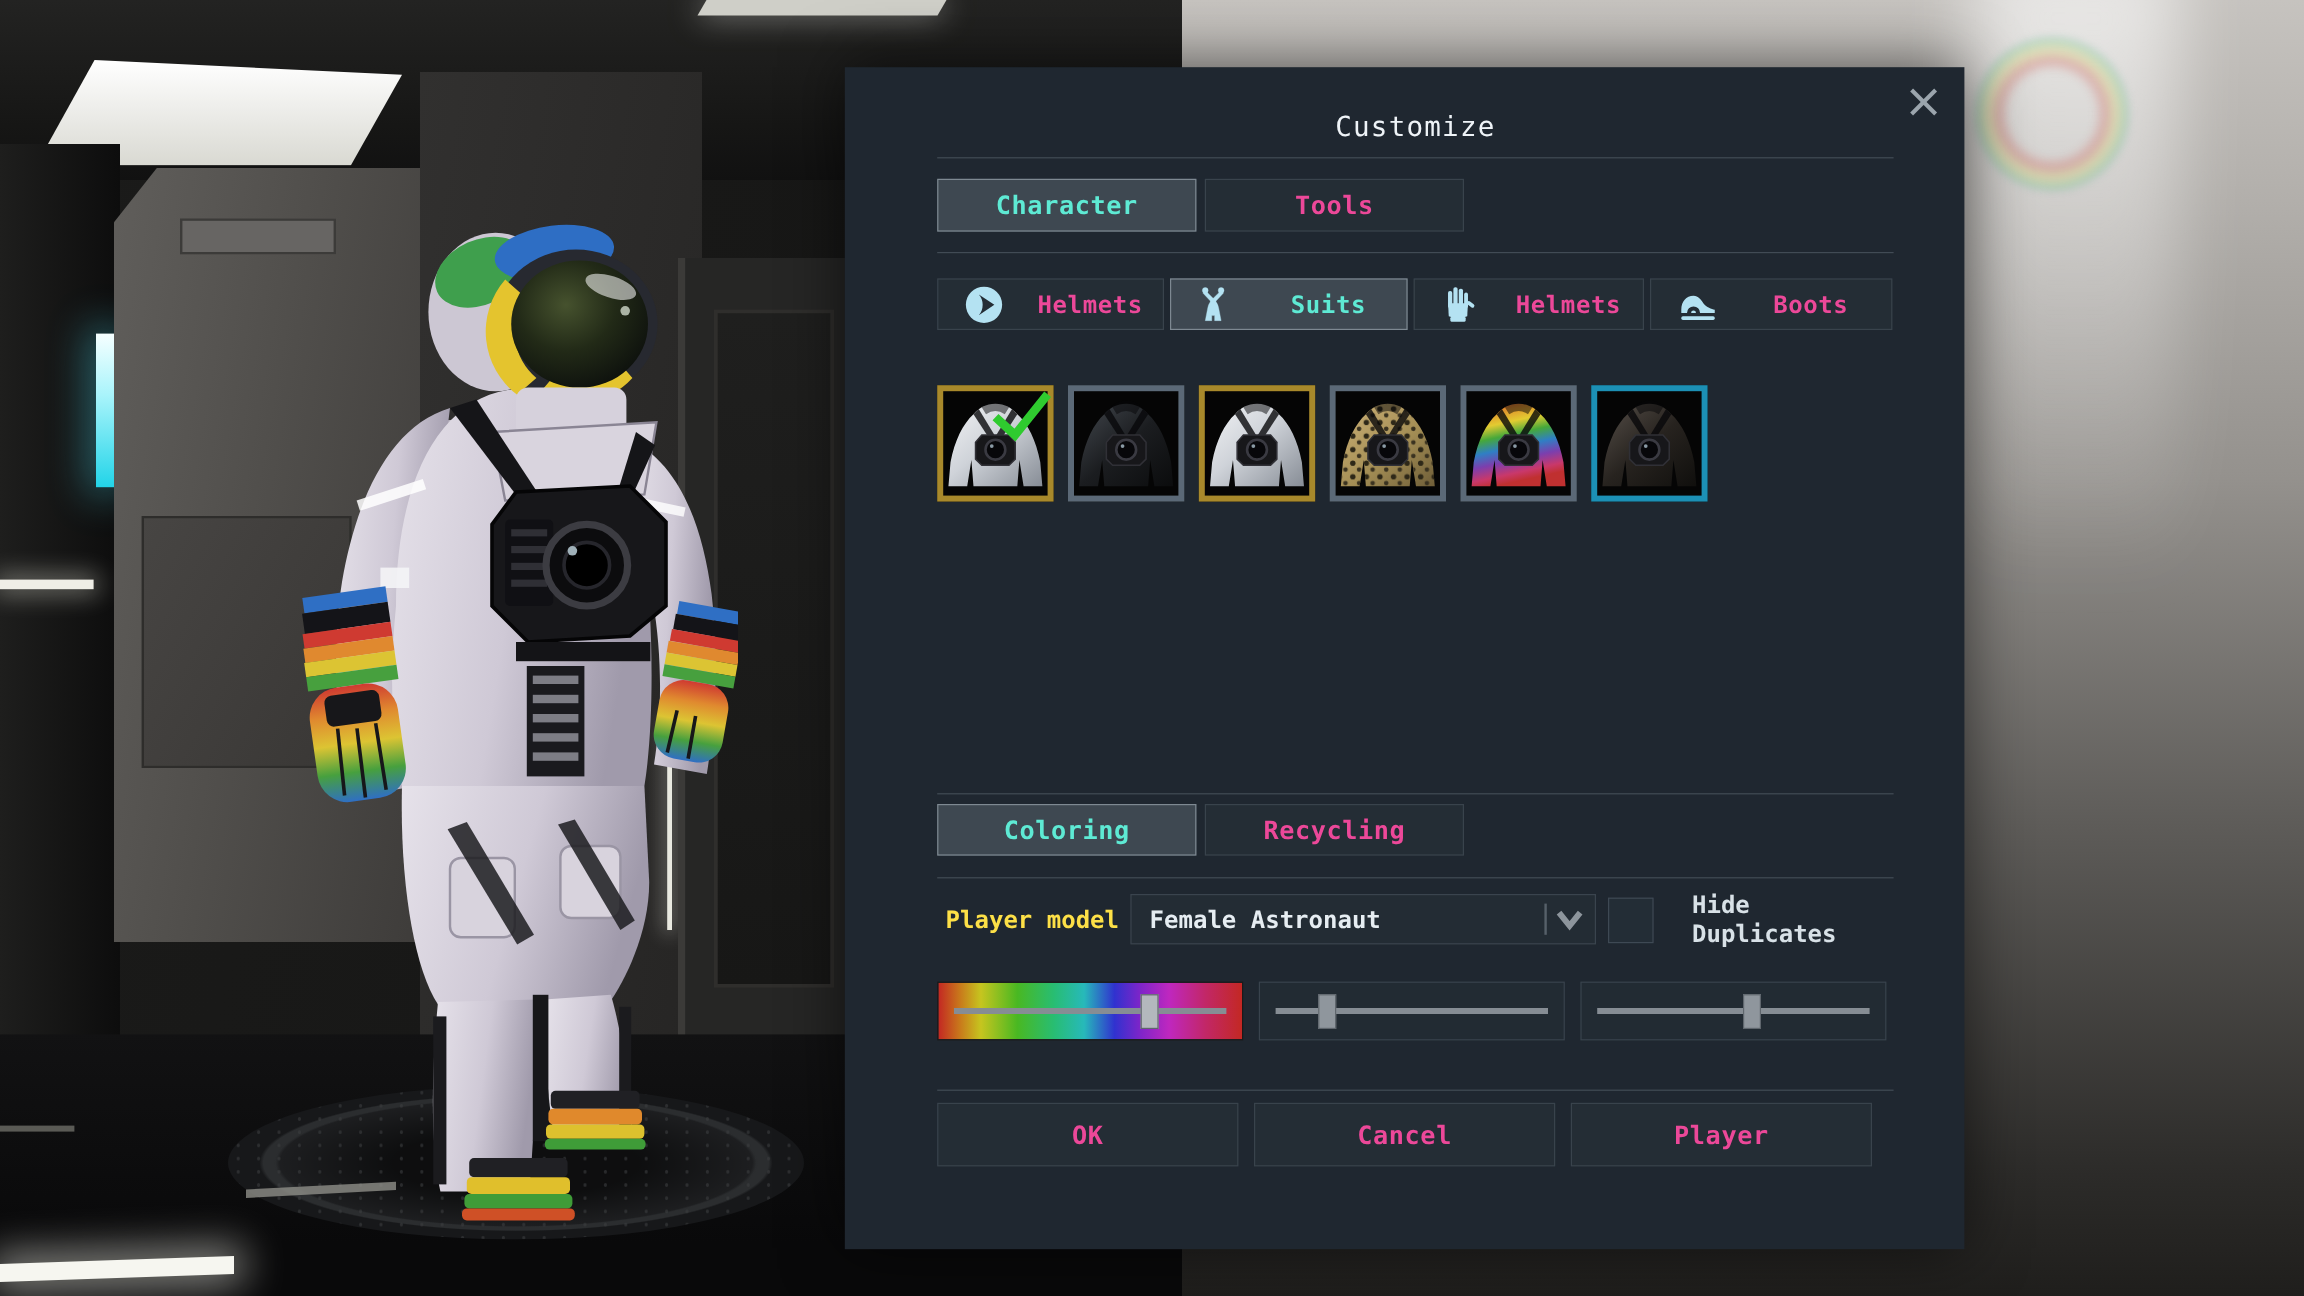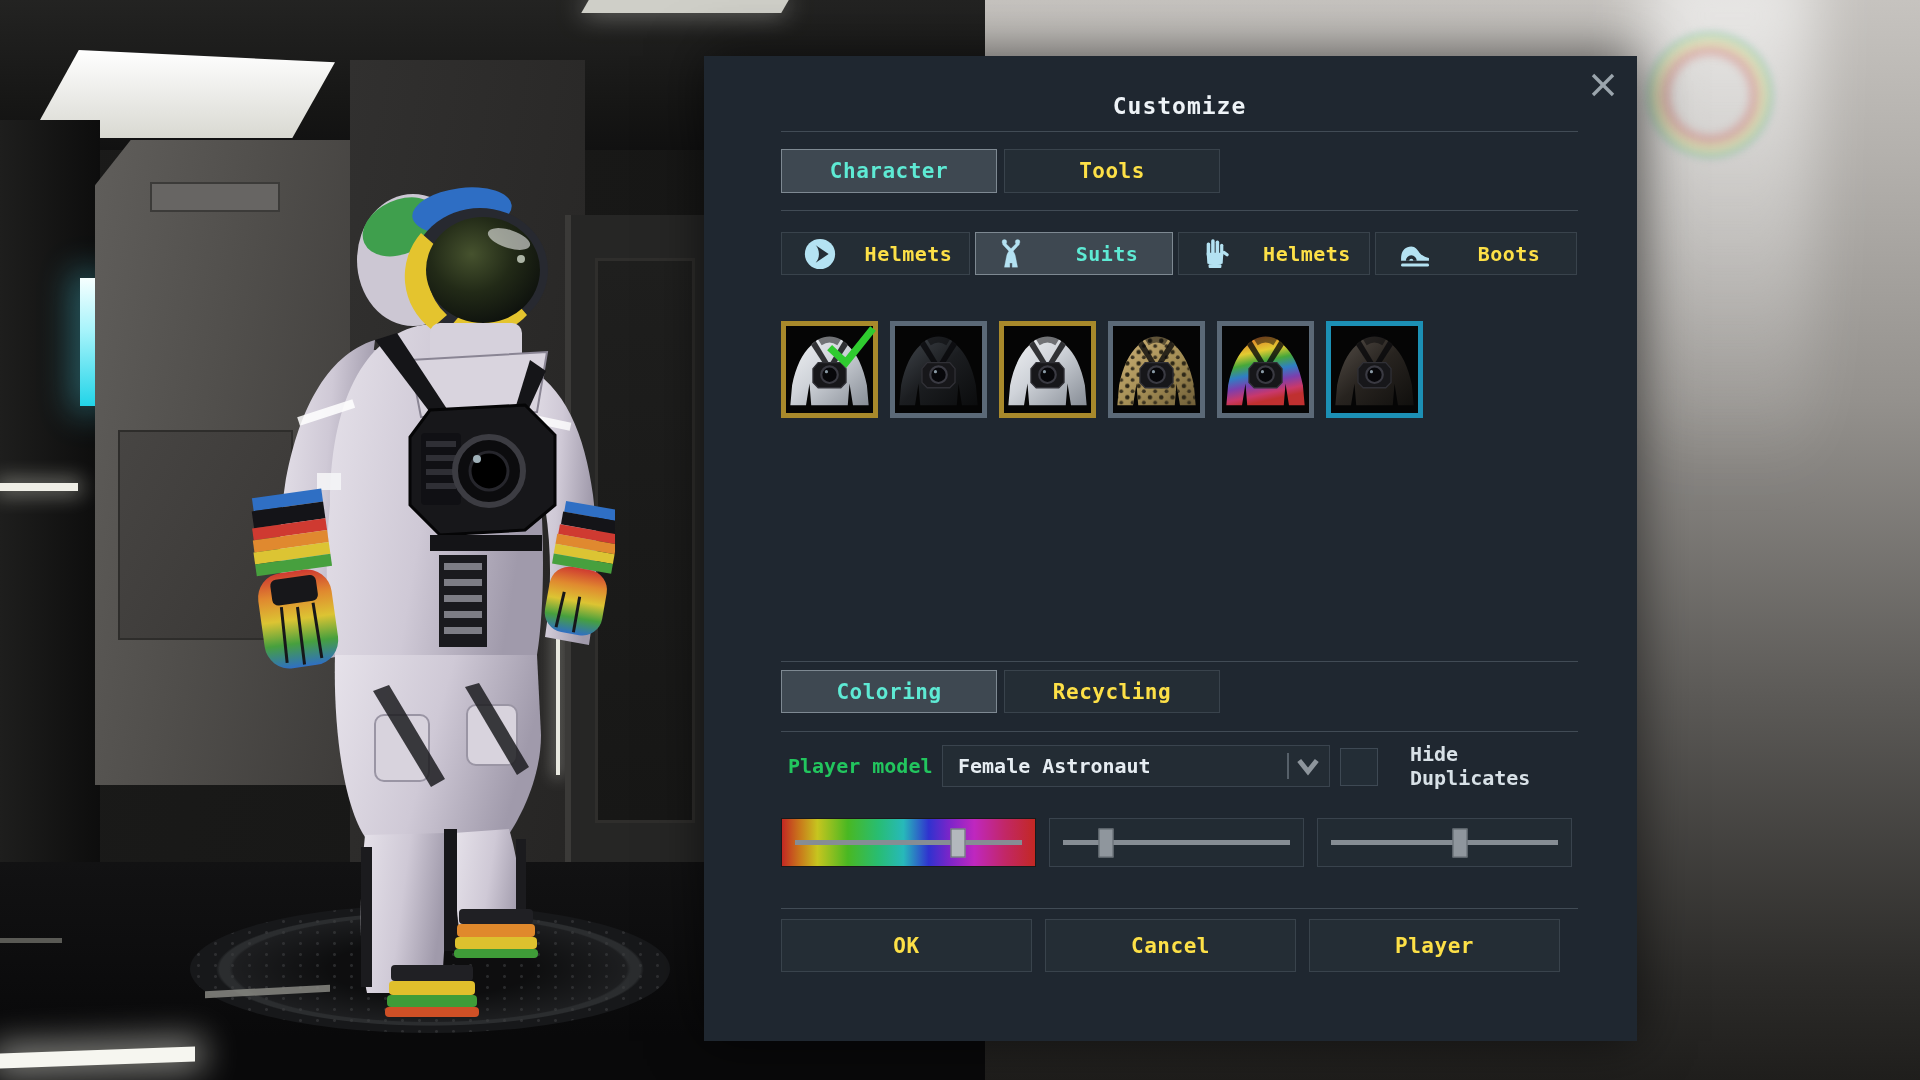--- a/index.html
+++ b/index.html
@@ -68,27 +68,27 @@
     filter:blur(3px);}
 
   
   .dialog{position:absolute;left:704px;top:56px;width:933px;height:985px;
     background:#1f2730;box-shadow:0 0 50px rgba(0,0,0,.6);}
   .content{position:absolute;left:77px;top:0;width:797px;height:100%;}
   .sep{position:absolute;left:0;width:797px;height:1px;background:#4d5861;opacity:.75;}
   .s1{top:75px}.s2{top:154px}.s3{top:605px}.s4{top:675px}.s5{top:852px}
   .dlg-title{position:absolute;left:0;top:30px;width:797px;height:40px;
     display:flex;align-items:center;justify-content:center;
-    color:#eef3f7;font-size:23px;font-weight:bold;letter-spacing:1px;}
+    color:#eef3f7;font-size:23px;font-weight:normal;letter-spacing:1px;}
   .close-btn{position:absolute;right:18px;top:14px;width:30px;height:30px;background:none;border:none;
     cursor:pointer;padding:0;}
   .close-btn svg{display:block;}
 
   .btn{position:absolute;display:flex;align-items:center;justify-content:center;
-    background:#242d35;border:1px solid #39434c;color:#fde047;
+    background:#242d35;border:1px solid #39434c;color:#ec4899;
     font-family:"DejaVu Sans Mono",monospace;font-size:21px;font-weight:bold;letter-spacing:.5px;
     cursor:pointer;}
   .btn[data-selected="true"]{background:#3e4851;border-color:#7e8992;color:#5eead4;}
 
   .r-maintabs .btn{top:93px;height:44px;width:216px;}
   .mt0{left:0}.mt1{left:223px}
 
   .r-cats .btn{top:176px;height:43px;font-size:20px;}
   .cat-label{padding-left:66px;}
   .cat-icon{position:absolute;left:20px;top:50%;transform:translateY(-50%);color:#b4e2f2;}
@@ -109,21 +109,21 @@
   .thumb[data-variant="leopard"] .suitbody{fill:url(#g-leopard);}
   .thumb[data-variant="rainbow"] .suitbody{fill:url(#g-rainbow);}
   .thumb[data-variant="dark"] .suitbody{fill:url(#g-dark);}
   .check{display:none;position:absolute;right:-4px;top:-4px;}
   .thumb[data-equipped="true"] .check{display:block;}
 
   .r-sectabs .btn{top:614px;height:43px;width:216px;}
   .st0{left:0}.st1{left:223px}
 
   .pm-label{position:absolute;left:7px;top:689px;height:42px;display:flex;align-items:center;
-    color:#22c55e;font-size:20px;font-weight:bold;}
+    color:#fde047;font-size:20px;font-weight:bold;}
   .dropdown{position:absolute;left:161px;top:689px;width:388px;height:42px;
     background:#232c34;border:1px solid #3a444e;display:flex;align-items:center;
     padding-left:15px;color:#e6edf2;font-size:20px;font-weight:bold;cursor:pointer;}
   .dd-divider{position:absolute;right:40px;top:7px;bottom:7px;width:2px;background:#566069;}
   .dd-chev{position:absolute;right:7px;top:50%;transform:translateY(-50%);color:#8d959c;}
   .checkbox{position:absolute;left:559px;top:692px;width:38px;height:38px;
     background:#232d36;border:1px solid #3e4954;cursor:pointer;color:#cfe0ea;
     display:flex;align-items:center;justify-content:center;font-size:24px;}
   .hd-label{position:absolute;left:629px;top:689px;height:42px;display:flex;align-items:center;
     color:#d8e1e7;font-size:20px;font-weight:bold;}

